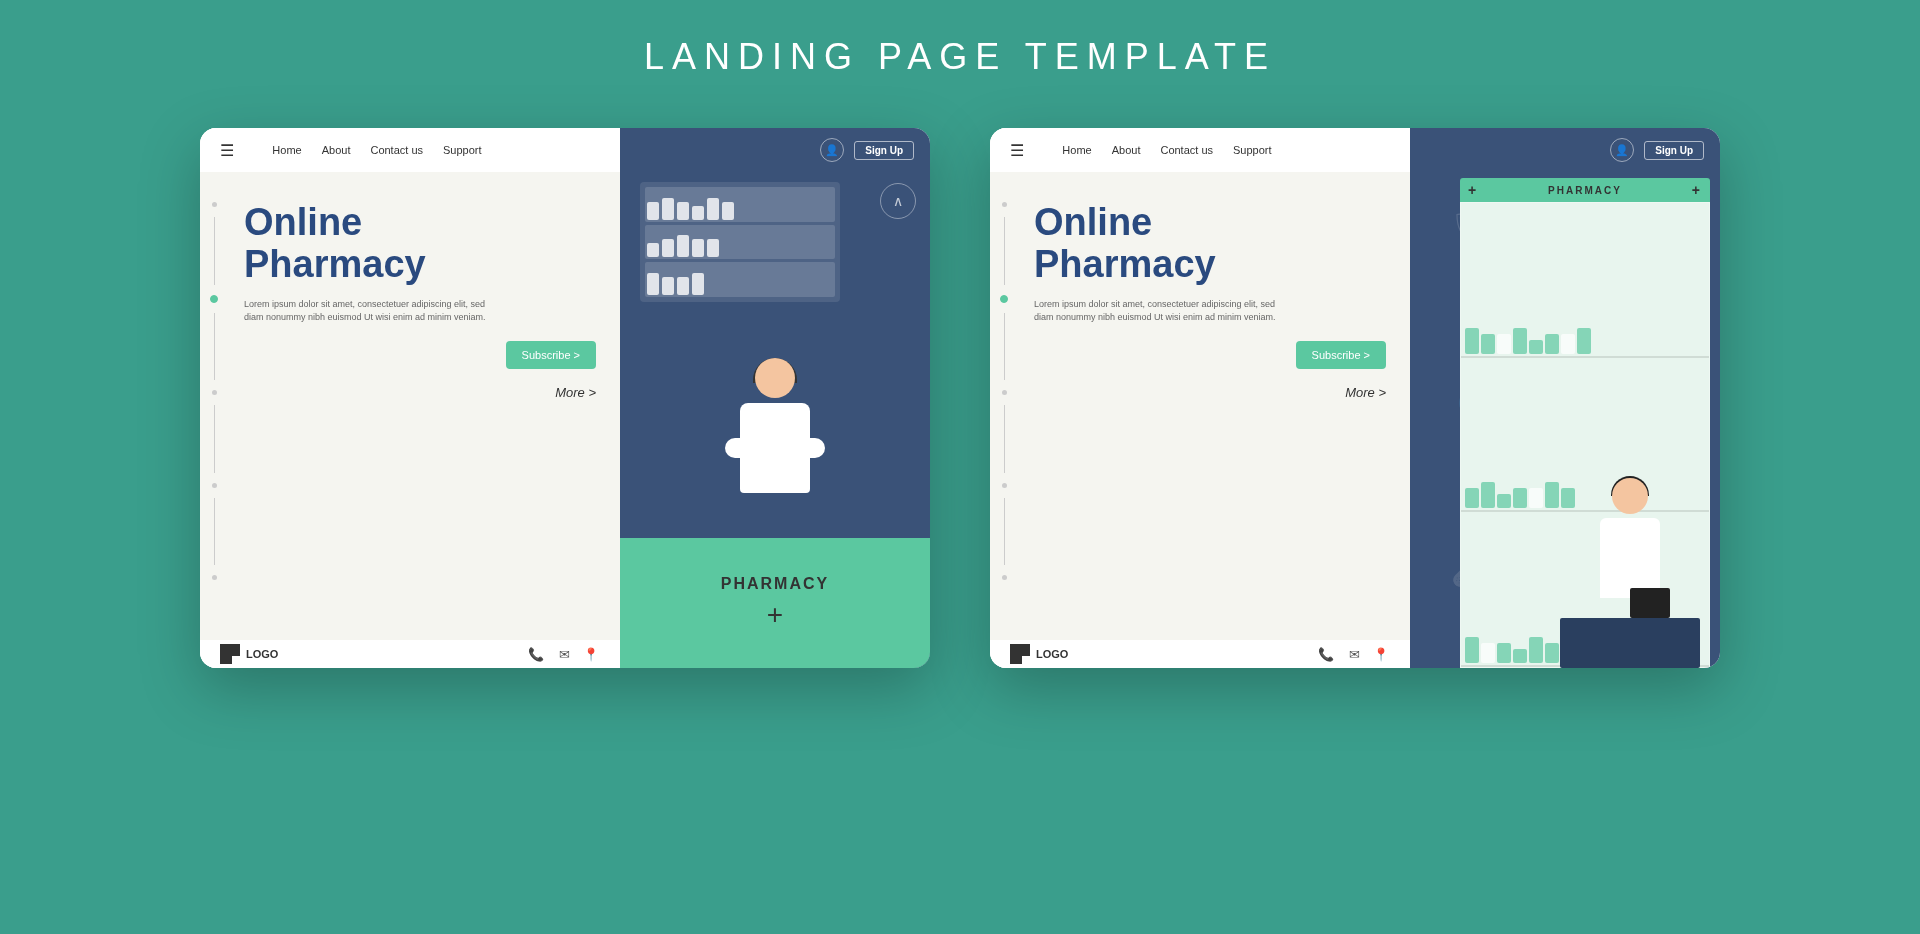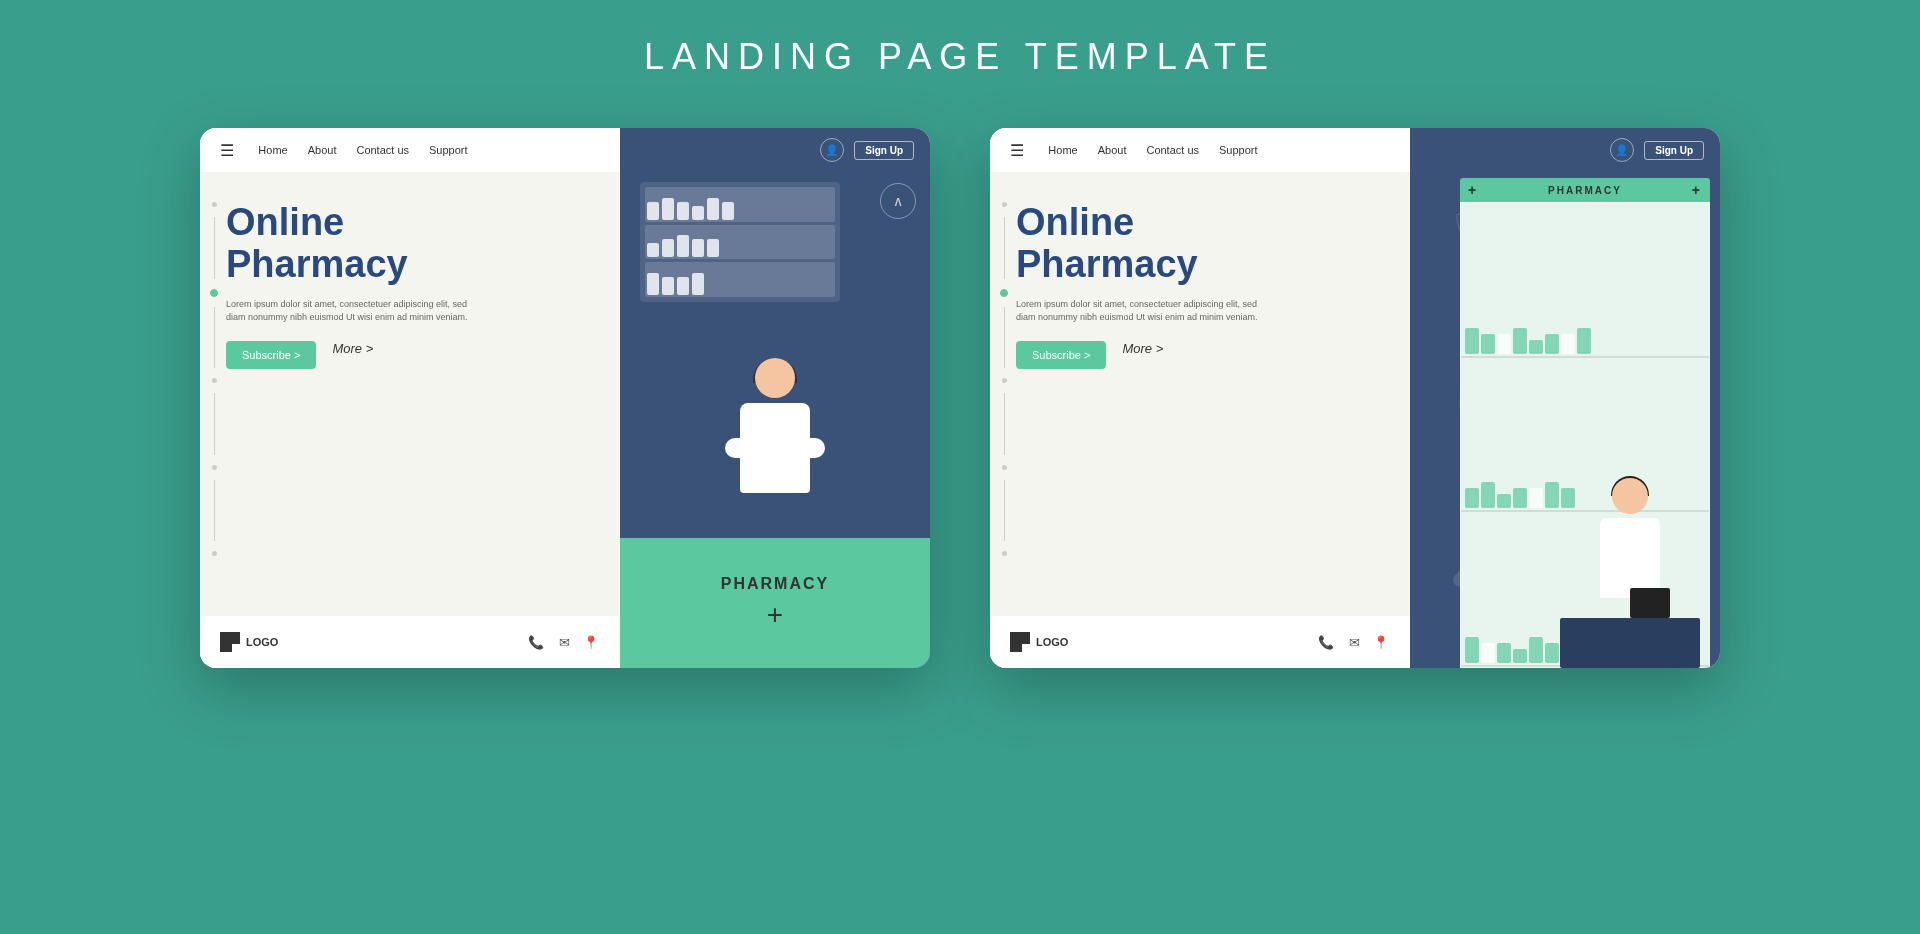--- a/index.html
+++ b/index.html
@@ -58,25 +58,26 @@
     .hamburger-icon {
       font-size: 16px;
       color: #333;
       flex-shrink: 0;
     }
     .nav-links {
       display: flex;
       gap: 20px;
       font-size: 11px;
       color: #333;
+      margin-left: 14px;
     }
     .nav-links span { cursor: pointer; }
     .hero-section {
       flex: 1;
-      padding: 20px 24px 0 6px;
+      padding: 20px 24px 0 24px;
       display: flex;
       flex-direction: column;
       position: relative;
     }
     .scroll-dots {
       position: absolute;
       left: 10px;
       top: 30px;
       bottom: 60px;
       display: flex;
@@ -106,21 +107,22 @@
       line-height: 1.5;
       margin-left: 20px;
       margin-top: 12px;
       max-width: 250px;
     }
     .hero-buttons {
       display: flex;
       gap: 16px;
       margin-left: 20px;
       margin-top: 16px;
-      align-items: flex-start;
+      align-items: flex-end;
+      flex-direction: column;
     }
     .btn-subscribe {
       background: #5bc8a0;
       color: white;
       border: none;
       padding: 8px 16px;
       border-radius: 4px;
       font-size: 11px;
       cursor: pointer;
     }
@@ -131,21 +133,21 @@
       font-size: 13px;
       cursor: pointer;
       font-style: italic;
     }
     .card-footer {
       background: white;
       padding: 10px 20px;
       display: flex;
       align-items: center;
       justify-content: space-between;
-      height: 52px;
+      height: 28px;
     }
     .logo-area {
       display: flex;
       align-items: center;
       gap: 6px;
       font-size: 11px;
       font-weight: 700;
       color: #333;
     }
     .logo-icon {

